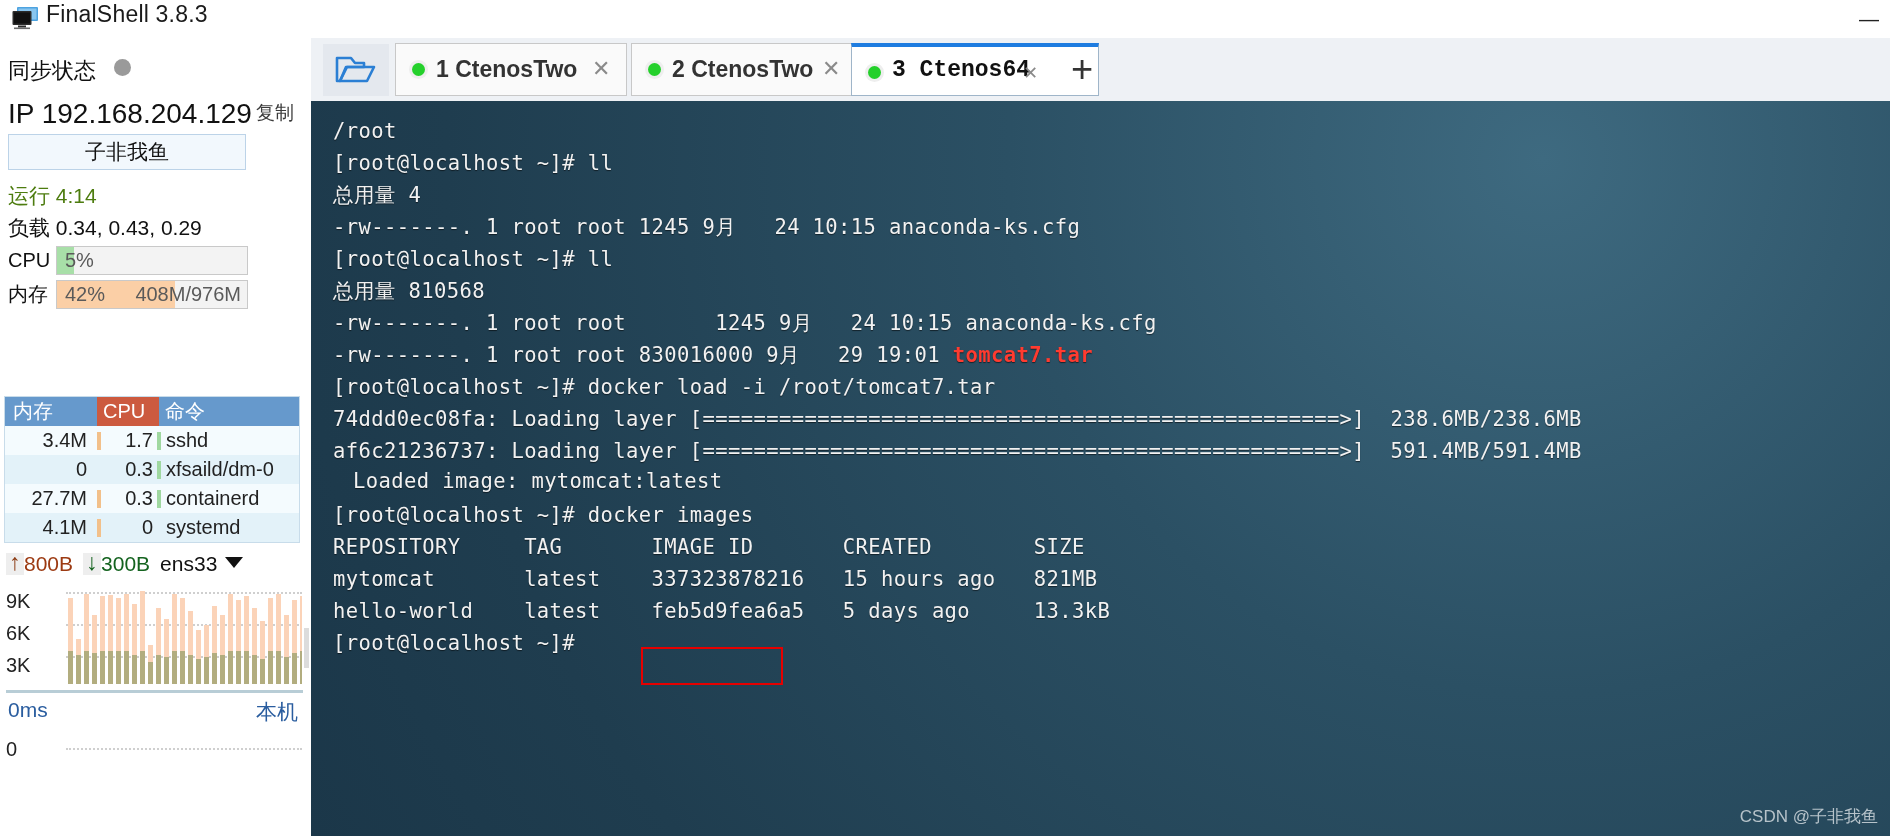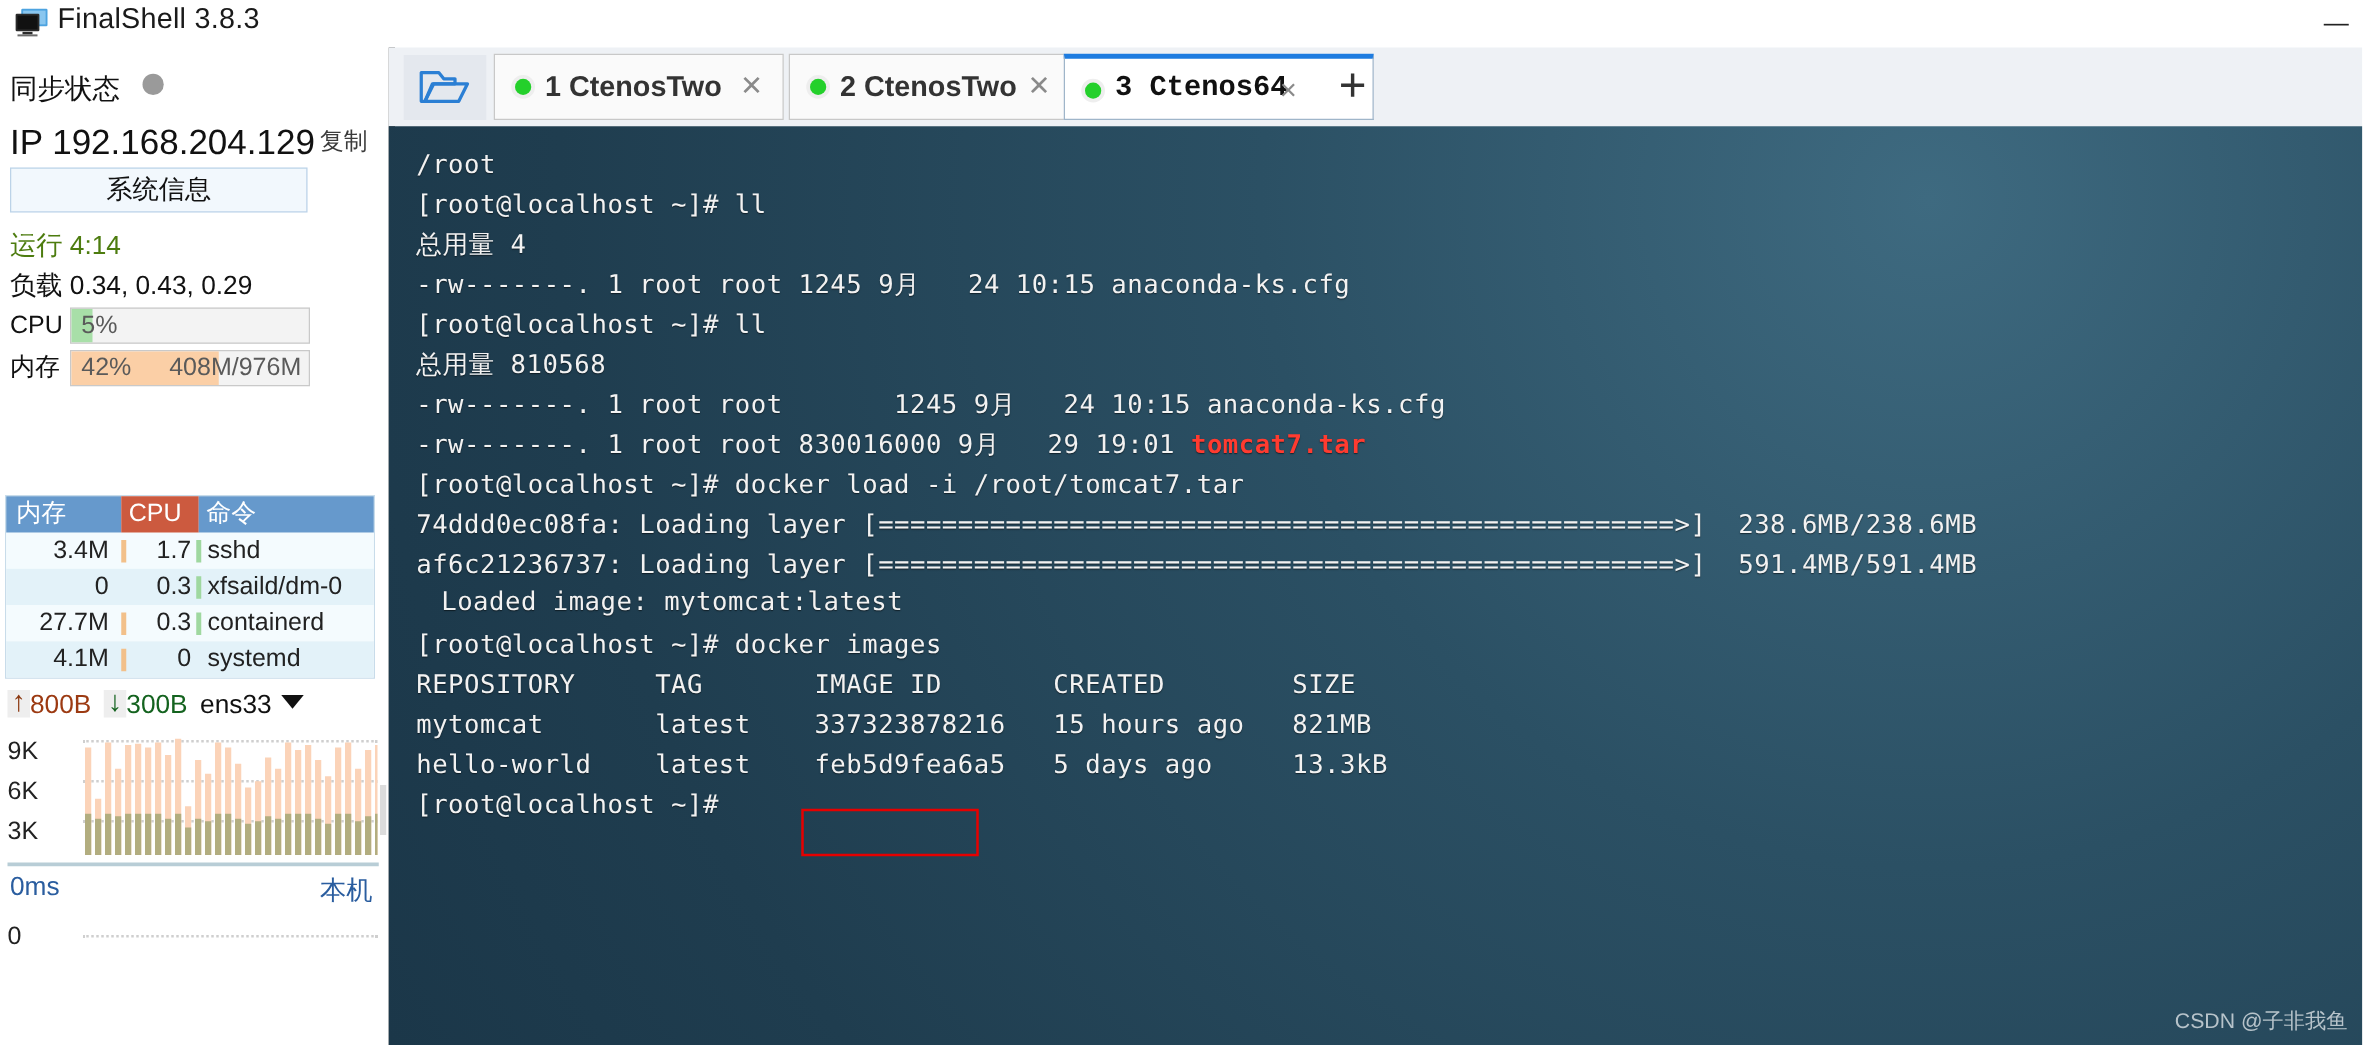--- a/index.html
+++ b/index.html
@@ -278,21 +278,21 @@
   <div class="sidebar">
 
     <div class="sync-row">
       <span class="sync-label">同步状态</span>
       <span class="sync-dot"></span>
     </div>
 
     <div class="ip-row">IP 192.168.204.129</div>
     <div class="copy-btn">复制</div>
 
-    <div class="sysinfo-btn">系统信息</div>
+    <div class="sysinfo-btn">子非我鱼</div>
 
     <div class="uptime">运行 4:14</div>
     <div class="loadavg">负载 0.34, 0.43, 0.29</div>
 
     <div class="meter-row" style="top:208px; width:240px;">
       <div class="meter-label">CPU</div>
       <div class="meter">
         <div class="meter-fill" id="cpu-fill" style="width: 9%; background: rgb(168, 223, 168);"></div>
         <div class="meter-pct">5%</div>
         <div class="meter-val"></div>

